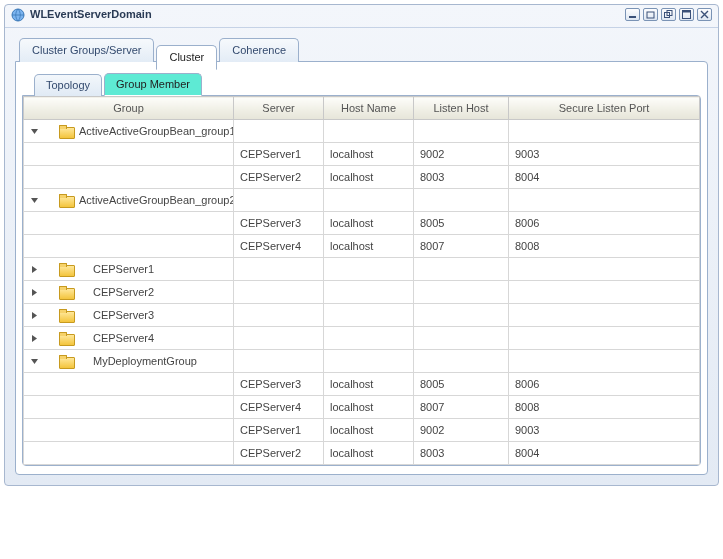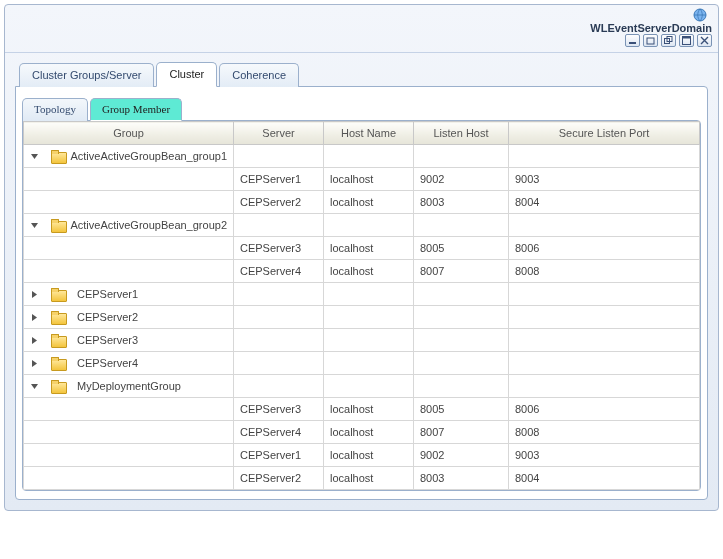--- a/index.html
+++ b/index.html
@@ -14,24 +14,23 @@
   }
   .panel {
     border: 1px solid #a7b7cf;
     border-radius: 4px;
     background: #e8eef7;
     background: linear-gradient(#f3f6fb, #e3eaf4);
     padding: 0;
   }
   .panel-header {
     display: flex;
-    align-items: flex-end;
+    align-items: flex-start;
     padding: 3px 6px 5px 6px;
     border-bottom: 1px solid #c5d2e6;
-    flex-direction: column;
   }
   .panel-icon {
     width: 14px; height: 14px;
     margin-right: 5px;
     display: inline-flex; align-items:center; justify-content:center;
   }
   .panel-title { font-weight: bold; color: #2a3b55; flex: 1; }
   .win-controls { display: flex; gap: 3px; }
   .win-btn {
     width: 15px; height: 13px;
@@ -62,36 +61,36 @@
     border-radius: 5px 5px 0 0;
     cursor: pointer;
     position: relative;
     top: 1px;
   }
   .tab.active {
     background: #fff;
     font-weight: normal;
     color: #222;
     border-bottom: 1px solid #fff;
-    top: 1px;
+    top: 9px;
   }
   .tab-page {
     border: 1px solid #9bb0cc;
     border-radius: 0 4px 4px 4px;
     background: #fff;
     padding: 10px 6px 8px 6px;
     position: relative;
     z-index: 1;
   }
   .sub-tabstrip {
     display: flex;
-    margin-left: 0;
+    align-items: flex-end;
+    margin-left: 12px;
     position: relative;
     z-index: 3;
-    font-family: Liberation Serif, serif;
   }
   .sub-tab {
     padding: 4px 11px 5px 11px;
     border: 1px solid #9bb0cc;
     border-bottom: none;
     background: linear-gradient(#f3f7fb,#e0eaf5);
     color: #334a6e;
     margin-right: 2px;
     border-radius: 5px 5px 0 0;
     cursor: pointer;
@@ -126,21 +125,21 @@
   }
   table.grid td {
     border: 1px solid #d7d7d7;
     padding: 5px 6px;
     color: #444;
     background: #fff;
     height: 16px;
     white-space: nowrap;
     overflow: hidden;
   }
-  .group-cell { display:flex; align-items:center; gap:12px; }
+  .group-cell { display:flex; align-items:center; gap:20px; }
   .tree-caret {
     width: 9px; height: 9px;
     display: inline-flex; align-items:center; justify-content:center;
     cursor: pointer;
   }
   .folder {
     width: 14px; height: 12px;
     display:inline-block;
     position: relative;
   }

